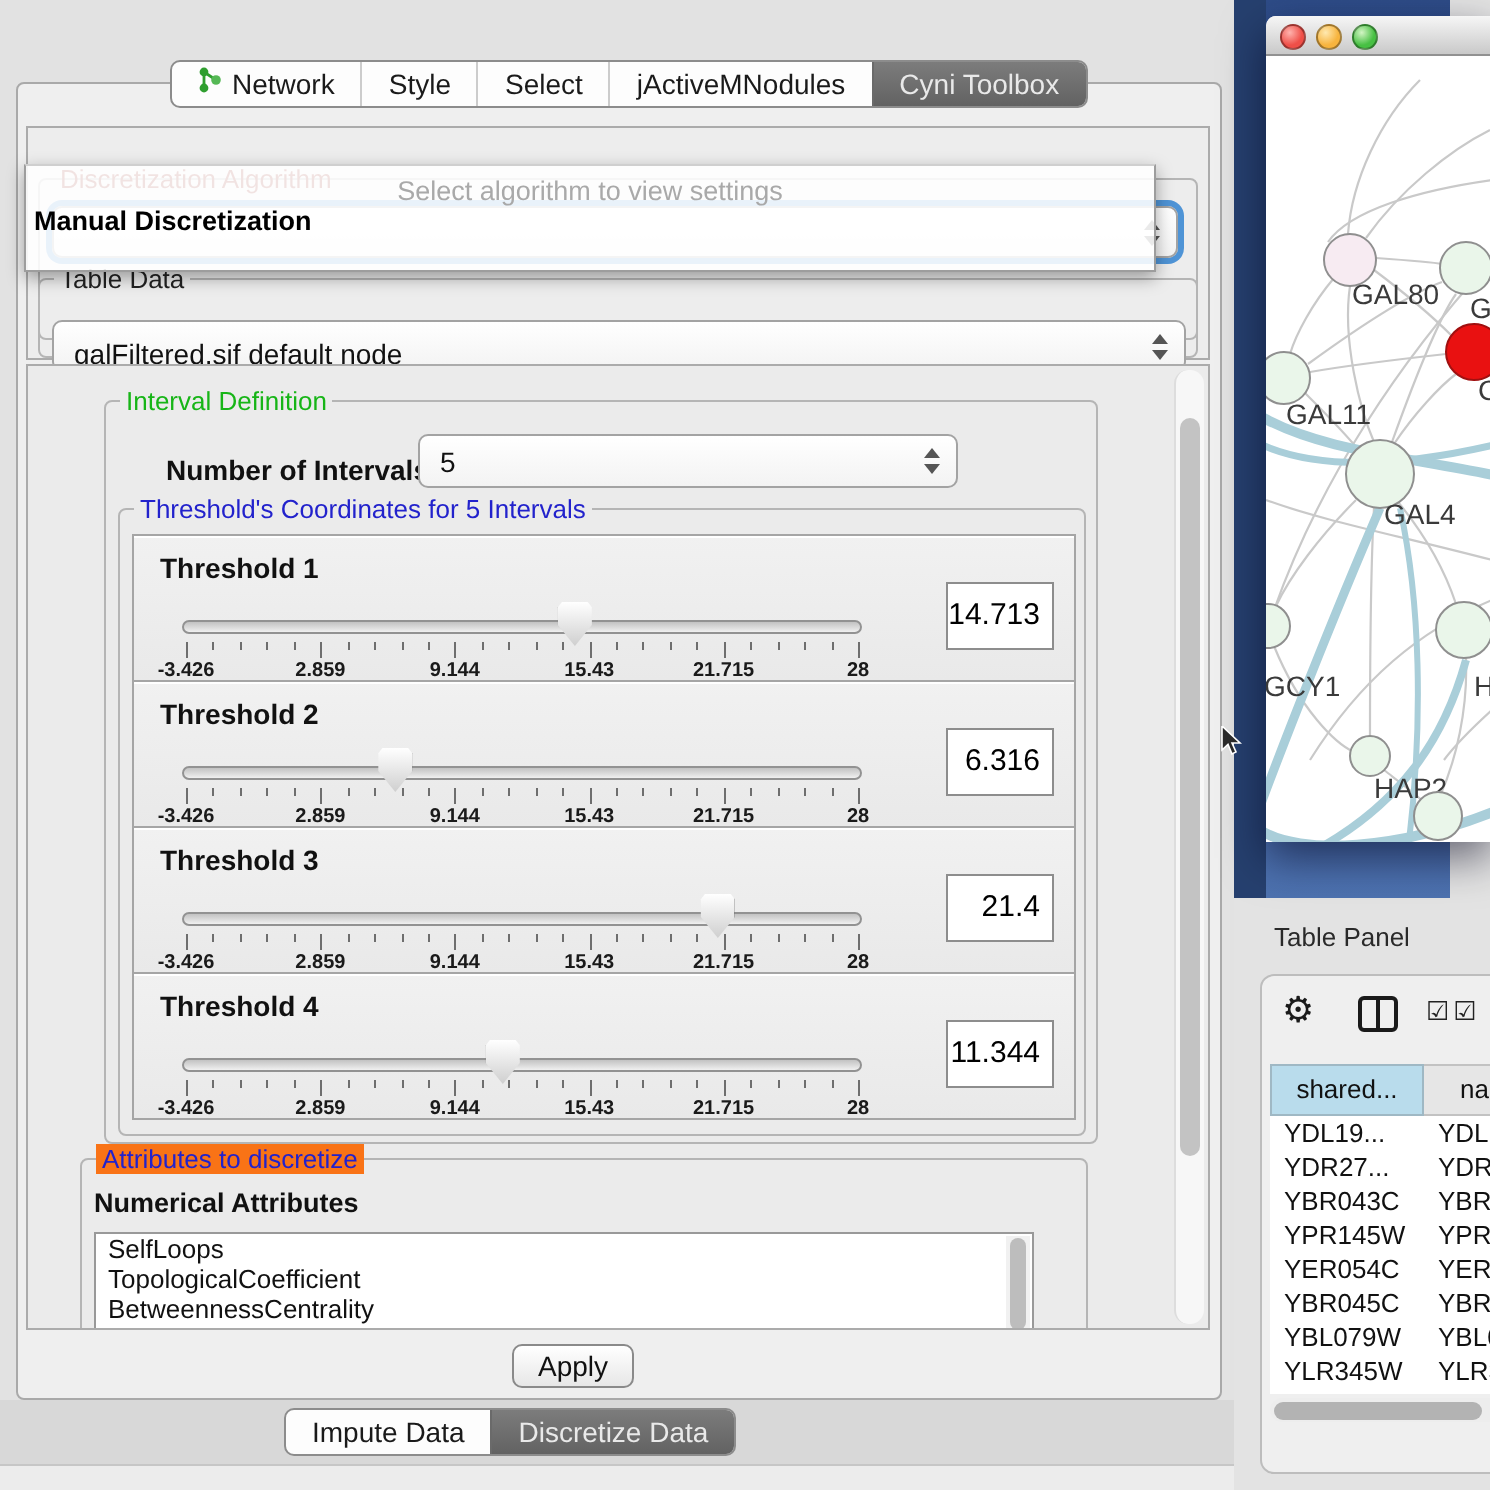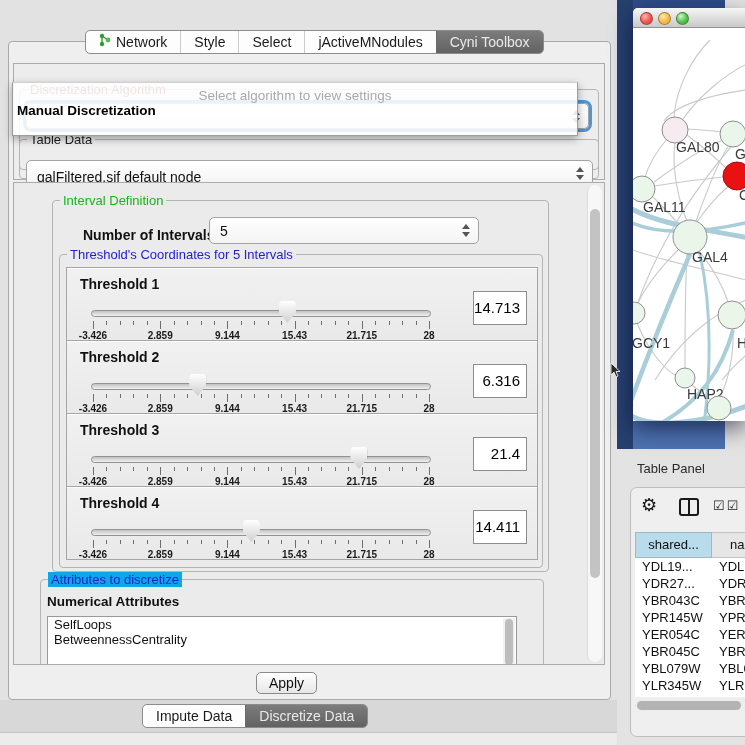--- a/index.html
+++ b/index.html
@@ -361,32 +361,33 @@
                 <span class="tick major" style="left: 270.8px;"></span>
                 <span class="tlabel" style="left: 270.8px;">21.715</span>
                 <span class="tick minor" style="left: 284.24px;"></span>
                 <span class="tick minor" style="left: 297.68px;"></span>
                 <span class="tick minor" style="left: 311.12px;"></span>
                 <span class="tick minor" style="left: 324.56px;"></span>
                 <span class="tick major" style="left: 338px;"></span>
                 <span class="tlabel" style="left: 338px;">28</span>
                 <div class="thumb" style="left: 159.918px;"></div>
               </div>
-              <div class="valbox">14.411</div>
+              <div class="valbox">11.344</div>
             </div>
           </div>
       </div>
     </div>
 
     <div class="group" style="left:26px; top:396px; width:504px; height:100px; background:#ebebeb;">
-      <span class="glabel blue" style="background:#0ea5e9;">Attributes to discretize</span>
+      <span class="glabel blue" style="background:#f97316;">Attributes to discretize</span>
       <span class="attr-title">Numerical Attributes</span>
       <div class="attr-list" id="attr-list">
 
       <div class="attr-item">SelfLoops</div>
+          <div class="attr-item">TopologicalCoefficient</div>
           <div class="attr-item">BetweennessCentrality</div>
           <div class="attr-scroll">
           <div class="thumb-v2"></div>
         </div>
         </div>
     </div>
 
     <div class="vscroll">
       <div class="thumb-v"></div>
     </div>

